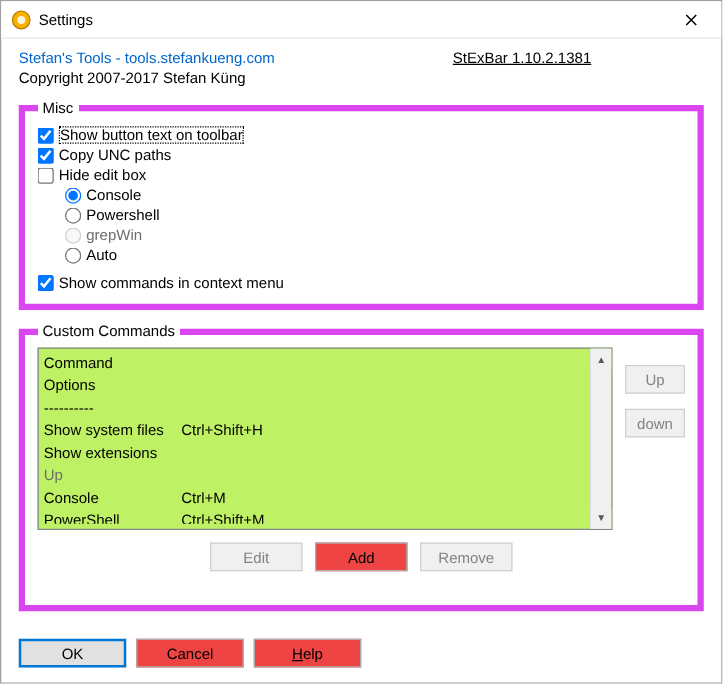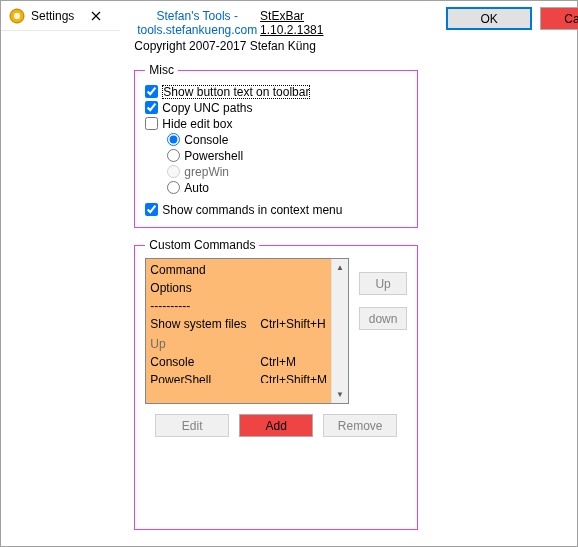--- a/index.html
+++ b/index.html
@@ -12,21 +12,21 @@
     width: 578px;
     height: 547px;
     overflow: hidden;
   }
   .window {
     width: 578px;
     height: 547px;
     border: 1px solid #a0a0a0;
     background: #ffffff;
     display: flex;
-    flex-direction: row;
+    flex-direction: column;
   }
   .titlebar {
     height: 30px;
     background: #ffffff;
     display: flex;
     align-items: center;
     padding: 0 2px 0 8px;
     border-bottom: 1px solid #e8e8e8;
   }
   .titlebar .icon {
@@ -57,49 +57,49 @@
     text-align: center;
   }
   .version {
     margin-left: auto;
     padding-right: 90px;
     color: #000;
     text-decoration: underline;
   }
   .copyright { margin-top: 2px; margin-bottom: 6px; }
   fieldset.group {
-    border: 1px solid #d946ef;
+    border: 5px solid #d946ef;
     margin: 4px 0 6px 0;
     padding: 6px 10px 8px 10px;
   }
   fieldset.group > legend {
     padding: 0 4px;
     font-size: 12px;
   }
-  .row { margin: 2px 0; display: flex; align-items: flex-start; }
+  .row { margin: 2px 0; display: flex; align-items: center; }
   .row input[type=checkbox], .row input[type=radio] {
     margin: 0 4px 0 0;
     width: 13px; height: 13px;
   }
   .row label { cursor: default; }
   .dotted-focus { outline: 1px dotted #000; outline-offset: -1px; padding: 0 1px; }
   .radio-block { margin-left: 22px; margin-top: 2px; }
   .disabled-lbl { color: #6d6d6d; }
 
   .cmd-area {
     display: flex;
     align-items: flex-start;
     gap: 10px;
   }
   .cmd-list-wrap {
     flex: 1;
     border: 1px solid #828790;
     height: 146px;
     display: flex;
-    background: #fdba74;
+    background: #bef264;
   }
   .cmd-list {
     flex: 1;
     overflow: hidden;
     padding: 2px 4px;
   }
   .cmd-item {
     display: flex;
     padding: 1px 0;
     line-height: 16px;
@@ -159,21 +159,21 @@
   .side-btns button.winbtn { min-width: 48px; width: 48px; padding: 0 2px; }
   .cmd-buttons {
     display: flex;
     justify-content: center;
     gap: 10px;
     margin-top: 10px;
   }
   .cmd-buttons button.winbtn { width: 72px; }
   .dialog-buttons {
     display: flex;
-    justify-content: flex-end;
+    justify-content: flex-start;
     gap: 8px;
     padding: 6px 24px 12px 14px;
   }
   .dialog-buttons button.winbtn { width: 86px; }
   .help-underline { text-decoration: underline; }
 </style>
 </head>
 <body>
 
 <div class="window">
@@ -258,20 +258,21 @@
               </div>
               <div class="cmd-item">
                 <span class="c1">----------</span>
                 <span class="c2"></span>
               </div>
               <div class="cmd-item">
                 <span class="c1">Show system files</span>
                 <span class="c2">Ctrl+Shift+H</span>
               </div>
               <div class="cmd-item">
+                <span class="c1">Show extensions</span>
                 <span class="c2"></span>
               </div>
               <div class="cmd-item faded">
                 <span class="c1">Up</span>
                 <span class="c2"></span>
               </div>
               <div class="cmd-item">
                 <span class="c1">Console</span>
                 <span class="c2">Ctrl+M</span>
               </div>

